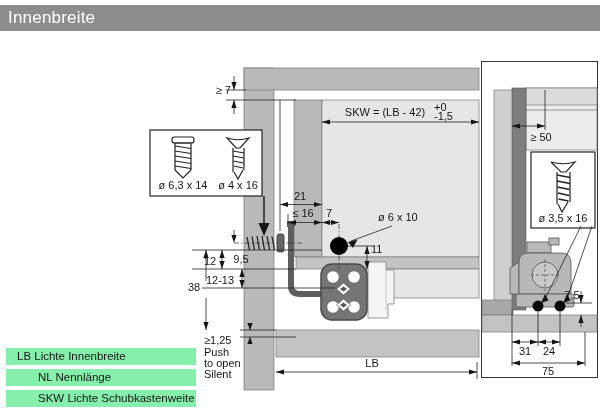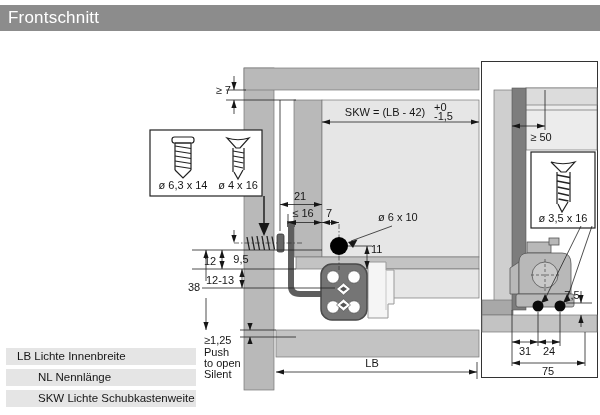--- a/index.html
+++ b/index.html
@@ -1,21 +1,21 @@
 <!DOCTYPE html>
 <html><head>
 <meta charset="utf-8">
 <style>
   html,body{margin:0;padding:0;background:#fff;width:600px;height:415px;overflow:hidden;}
   body{font-family:"Liberation Sans",sans-serif;position:relative;}
   .stage{position:absolute;inset:0;width:600px;height:415px;}
   .titlebar{position:absolute;left:0;top:5px;width:600px;height:26px;background:#8c8c8c;}
   .titlebar span{display:block;color:#fff;font-size:17px;line-height:26px;padding-left:8px;letter-spacing:.2px;}
   .legend{position:absolute;left:6px;top:348px;width:200px;}
-  .legend .row{position:absolute;left:0;width:190px;height:17px;background:#e5e5e5;
+  .legend .row{position:absolute;left:0;width:190px;height:17px;background:#86efac;
     font-size:11.5px;line-height:17px;color:#161616;padding-left:11px;box-sizing:border-box;white-space:nowrap;}
   .legend .r1{top:0;}
   .legend .r2{top:21px;padding-left:32px;}
   .legend .r3{top:42px;padding-left:32px;}
   svg{position:absolute;left:0;top:0;}
   svg text{font-family:"Liberation Sans",sans-serif;fill:#161616;font-size:11px;}
   .ln{stroke:#222;stroke-width:0.8;fill:none;}
   .thin{stroke:#555;stroke-width:0.6;fill:none;}
   .dash{stroke:#333;stroke-width:0.7;fill:none;stroke-dasharray:5 2 1.5 2;}
   .ah{fill:#161616;stroke:none;}
@@ -256,21 +256,21 @@
         <text x="549" y="355" text-anchor="middle">24</text>
         <line x1="512" y1="363" x2="585" y2="363" class="ln"></line>
         <path class="ah" d="M512,363 l8,-2.6 v5.2 z"></path>
         <path class="ah" d="M585,363 l-8,-2.6 v5.2 z"></path>
         <text x="548" y="375" text-anchor="middle">75</text>
       </g>
     </g>
   </svg>
 
   <div class="titlebar">
-    <span>Frontschnitt</span>
+    <span>Innenbreite</span>
   </div>
 
   <div class="legend">
     <div class="row r1">LB Lichte Innenbreite</div>
     <div class="row r2">NL Nennlänge</div>
     <div class="row r3">SKW Lichte Schubkastenweite</div>
   </div>
 
 </div>
 

